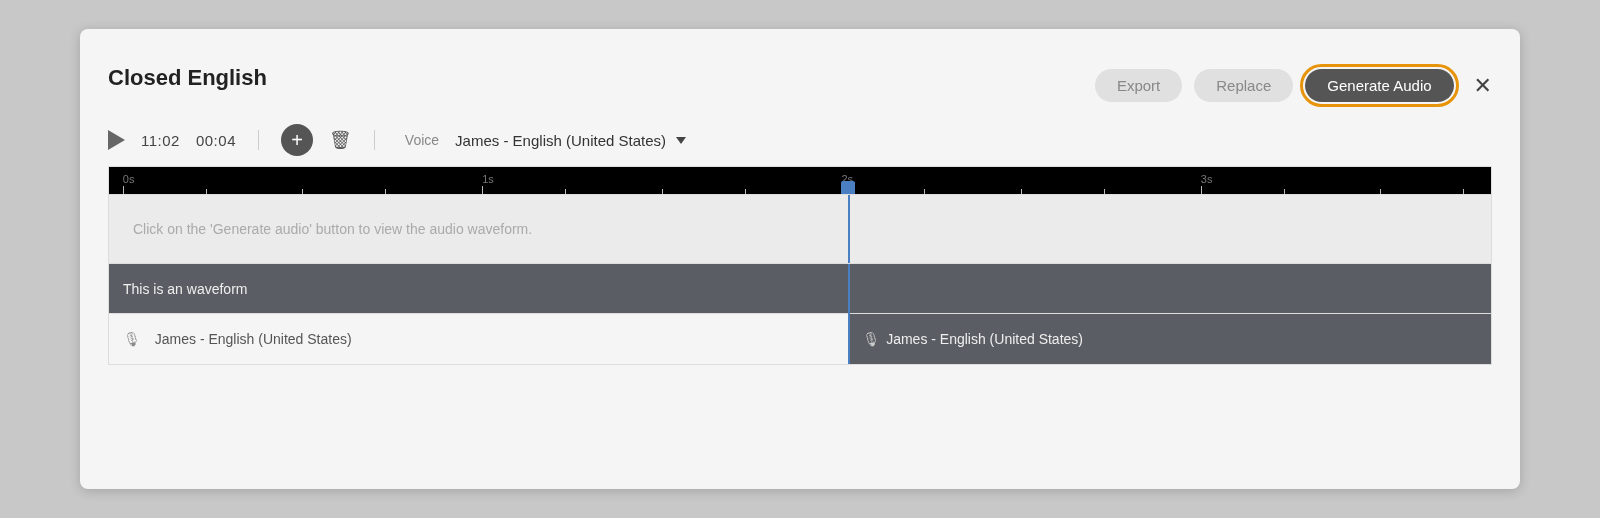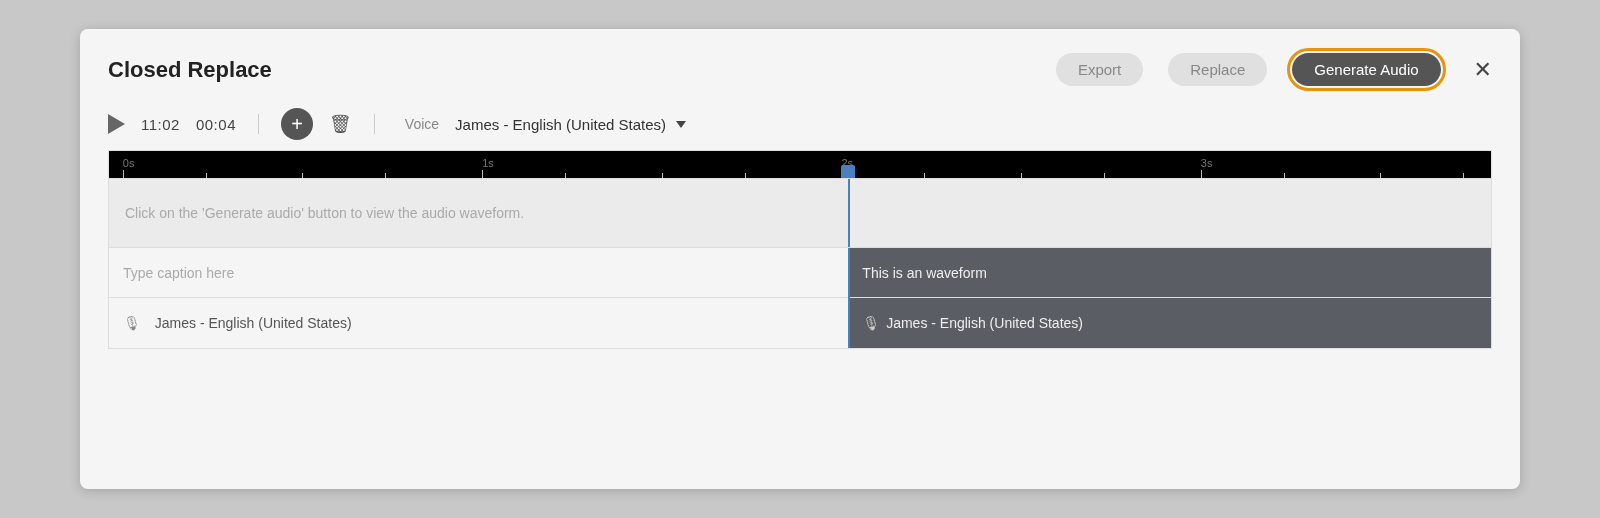--- a/index.html
+++ b/index.html
@@ -29,21 +29,22 @@
       margin-bottom: 22px;
     }
     .panel-title {
       font-size: 22px;
       font-weight: 700;
       color: #222;
     }
     .header-actions {
       display: flex;
       align-items: center;
-      gap: 25px;
+      gap: 12px;
+      margin-top: 16px;
     }
     .btn {
       padding: 8px 22px;
       border-radius: 20px;
       font-size: 15px;
       font-weight: 500;
       border: none;
       cursor: pointer;
     }
     .btn-ghost {
@@ -179,21 +180,21 @@
       background: #bbb;
     }
     
     .waveform-area {
       width: 100%;
       height: 70px;
       background: #ebebeb;
       border: 1px solid #ddd;
       display: flex;
       align-items: center;
-      padding-left: 16px;
+      padding-left: 24px;
       color: #aaa;
       font-size: 14px;
       position: relative;
     }
 
     
     .tracks-container {
       width: 100%;
       border: 1px solid #ddd;
       border-top: none;
@@ -245,21 +246,21 @@
       color: #ccc;
       margin-right: 6px;
     }
   </style>
 </head>
 <body>
 
 <div class="panel">
 
   <div class="header-row">
-    <span class="panel-title">Closed Replace</span>
+    <span class="panel-title">Closed English</span>
     <div class="header-actions">
       <button class="btn btn-ghost">Export</button>
       <button class="btn btn-ghost">Replace</button>
       <button class="btn btn-generate">Generate Audio</button>
       <button class="close-btn">✕</button>
     </div>
   </div>
 
   <div class="controls-row">
     <button class="play-btn">
@@ -317,23 +318,20 @@
       <span>Click on the 'Generate audio' button to view the audio waveform.</span>
 
       <div style="position:absolute;left:53.5%;top:0;bottom:0;width:2px;background:#4a7fc1;z-index:10;"></div>
     </div>
 
     <div class="tracks-container">
 
       <div style="position:absolute;left:53.5%;top:0;bottom:0;width:2px;background:#4a7fc1;z-index:10;"></div>
 
       <div class="track-row">
-        <div class="track-left">
-          <span>Type caption here</span>
-        </div>
         <div class="track-right">
           <span>This is an waveform</span>
         </div>
       </div>
 
       <div class="track-row">
         <div class="track-left voice-row">
           <span class="mic-icon">🎙</span>
           <span>James - English (United States)</span>
         </div>

